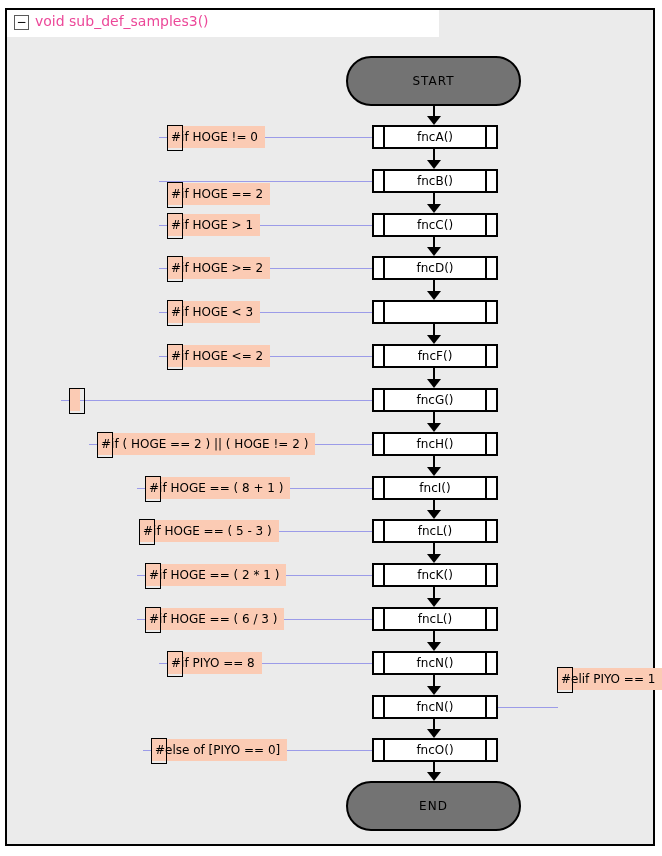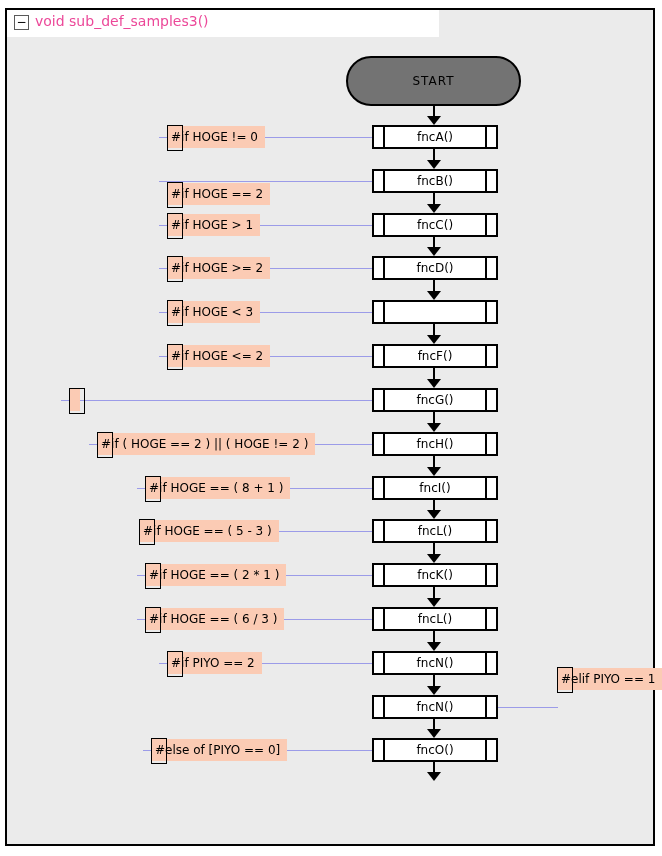--- a/index.html
+++ b/index.html
@@ -136,21 +136,21 @@
     <div class="plabel" style="left:122px;top:204px"><span class="hashbox"></span><span>#if HOGE &gt; 1</span></div>
     <div class="plabel" style="left:122px;top:247px"><span class="hashbox"></span><span>#if HOGE &gt;= 2</span></div>
     <div class="plabel" style="left:122px;top:291px"><span class="hashbox"></span><span>#if HOGE &lt; 3</span></div>
     <div class="plabel" style="left:122px;top:335px"><span class="hashbox"></span><span>#if HOGE &lt;= 2</span></div>
     <div class="plabel" style="left:24px;top:379px"><span class="hashbox"></span></div>
     <div class="plabel" style="left:52px;top:423px"><span class="hashbox"></span><span>#if ( HOGE == 2 ) || ( HOGE != 2 )</span></div>
     <div class="plabel" style="left:100px;top:467px"><span class="hashbox"></span><span>#if HOGE == ( 8 + 1 )</span></div>
     <div class="plabel" style="left:94px;top:510px"><span class="hashbox"></span><span>#if HOGE == ( 5 - 3 )</span></div>
     <div class="plabel" style="left:100px;top:554px"><span class="hashbox"></span><span>#if HOGE == ( 2 * 1 )</span></div>
     <div class="plabel" style="left:100px;top:598px"><span class="hashbox"></span><span>#if HOGE == ( 6 / 3 )</span></div>
-    <div class="plabel" style="left:122px;top:642px"><span class="hashbox"></span><span>#if PIYO == 2</span></div>
+    <div class="plabel" style="left:122px;top:642px"><span class="hashbox"></span><span>#if PIYO == 8</span></div>
     <div class="plabel" style="left:512px;top:658px"><span class="hashbox"></span><span>#elif PIYO == 1</span></div>
     <div class="plabel" style="left:106px;top:729px"><span class="hashbox"></span><span>#else of [PIYO == 0]</span></div>
 
     <div class="pbox" style="top:115px">
         <span class="vbar l"></span>
         <span class="btext">fncA()</span>
         <span class="vbar r"></span>
       </div>
     <div class="pbox" style="top:159px">
         <span class="vbar l"></span>
@@ -215,15 +215,16 @@
         <span class="vbar l"></span>
         <span class="btext">fncN()</span>
         <span class="vbar r"></span>
       </div>
     <div class="pbox" style="top:728px">
         <span class="vbar l"></span>
         <span class="btext">fncO()</span>
         <span class="vbar r"></span>
       </div>
 
+    <div class="terminal" style="top:771px">END</div>
 
   </div>
 </div>
 
 </body></html>

